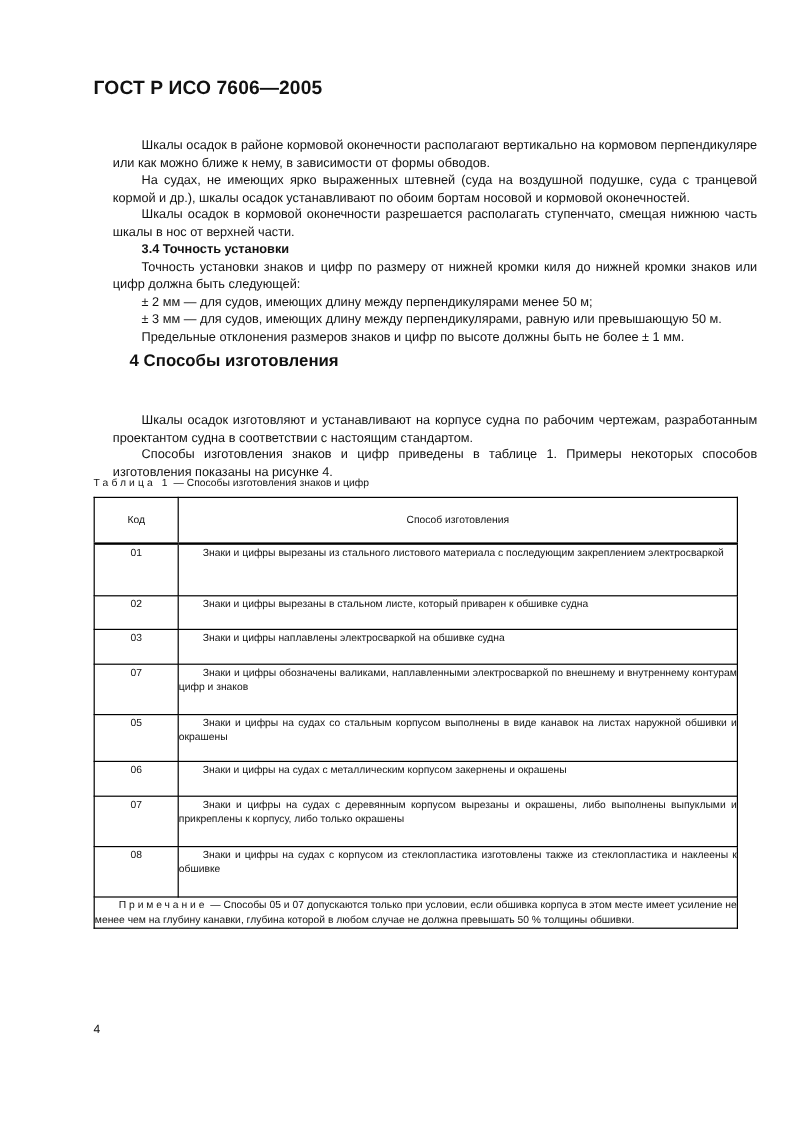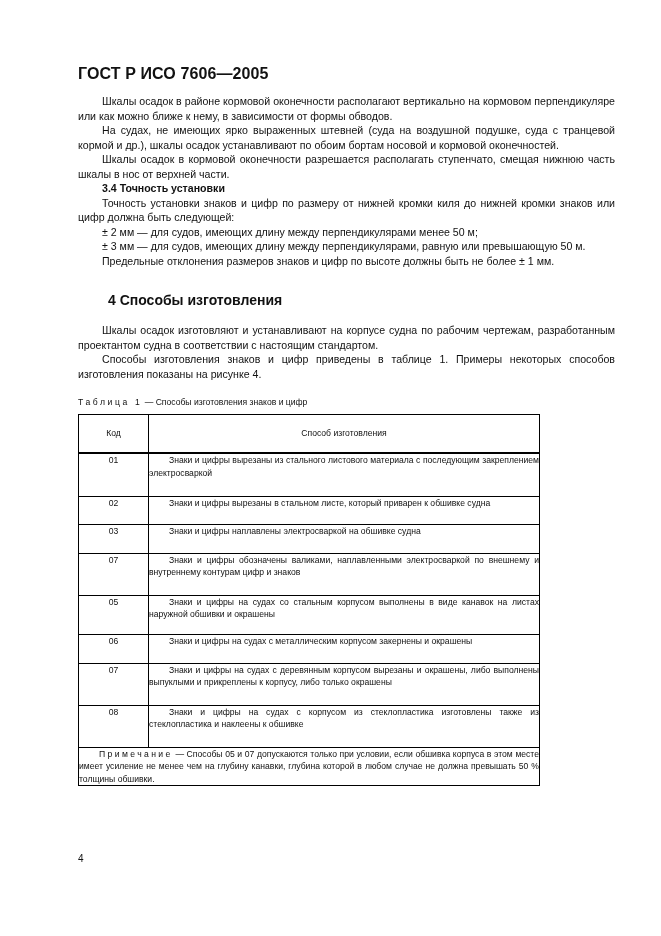--- a/index.html
+++ b/index.html
@@ -1,25 +1,25 @@
 <!DOCTYPE html>
 <html><head>
   <meta charset="utf-8">
   <style>
     html, body { margin: 0; padding: 0; background: #ffffff; }
     body { width: 661px; height: 936px; position: relative; overflow: hidden; color: #111; font-family: "Liberation Sans", sans-serif; }
     .page-header { position: absolute; left: 78px; top: 65px; font-size: 16px; font-weight: bold; letter-spacing: 0.1px; }
-    .body-block { position: absolute; left: 78px; width: 537px; font-size: 10.6px; line-height: 14.5px; }
+    .body-block { position: absolute; left: 94px; width: 537px; font-size: 10.6px; line-height: 14.5px; margin-top: 20px; }
     .p { margin: 0; text-align: justify; text-indent: 24px; }
     .p-plain { margin: 0; padding-left: 24px; }
     .sub-h { margin: 0; padding-left: 24px; font-weight: bold; }
     .sec-h { position: absolute; left: 108px; top: 292px; font-size: 14px; font-weight: bold; text-align: right; }
     .caption { position: absolute; left: 78px; top: 397px; font-size: 8.6px; }
     .caption .sp { letter-spacing: 2.6px; margin-top: 46px; }
-    table.t { position: absolute; left: 78px; top: 414px; width: 462px; border-collapse: collapse; font-size: 8.6px; line-height: 12.5px; }
+    table.t { position: absolute; left: 78px; top: 414px; width: 537px; border-collapse: collapse; font-size: 8.6px; line-height: 12.5px; }
     table.t td, table.t th { border: 1px solid #000; padding: 0; }
     table.t th { font-weight: normal; height: 37px; text-align: center; }
     table.t tr.hdr th { border-bottom: 2px solid #000; }
     td.code { width: 69px; text-align: center; vertical-align: top; padding-top: 10px; }
     td.desc { text-align: justify; vertical-align: top; padding: 8px 7px 0 4px; text-indent: 20px; }
     td.note { padding: 6px 4px 8px 4px; text-align: justify; text-indent: 20px; }
     .note .sp { letter-spacing: 2.4px; }
     .page-num { position: absolute; left: 78px; top: 853px; font-size: 10px; }
   </style>
 </head>

